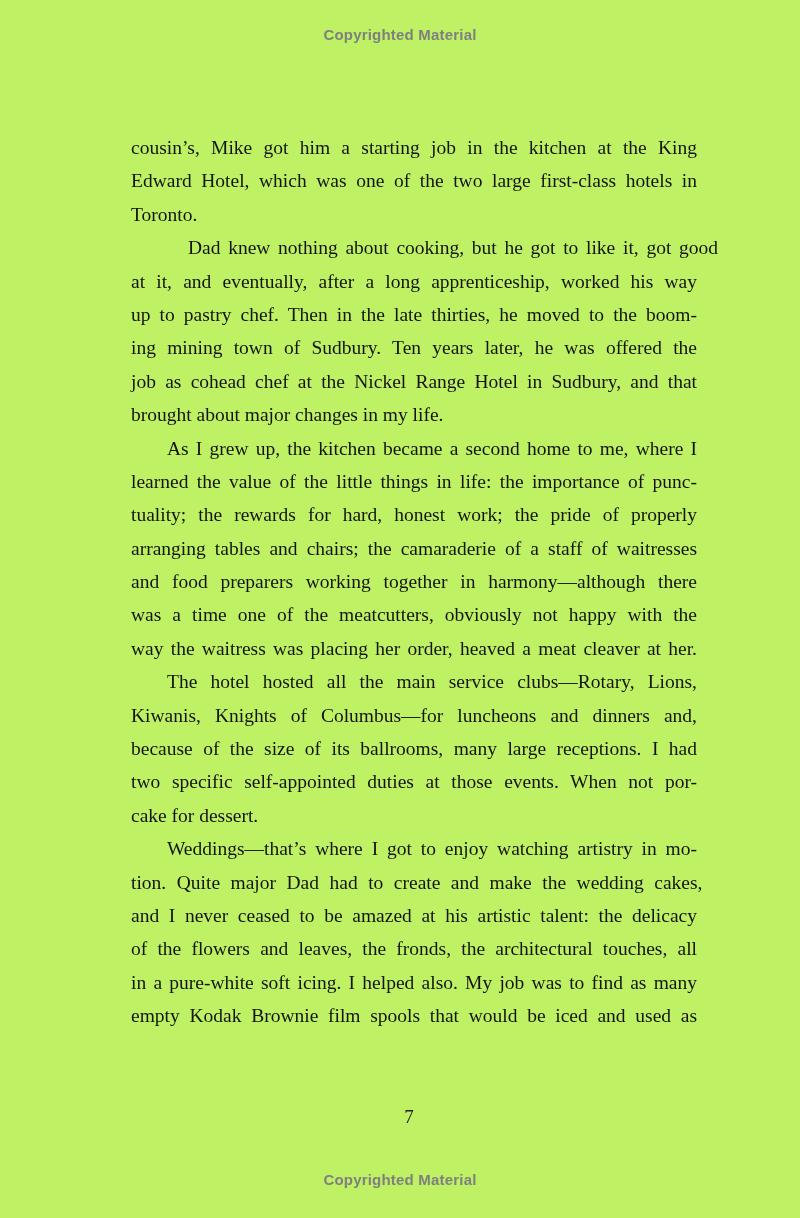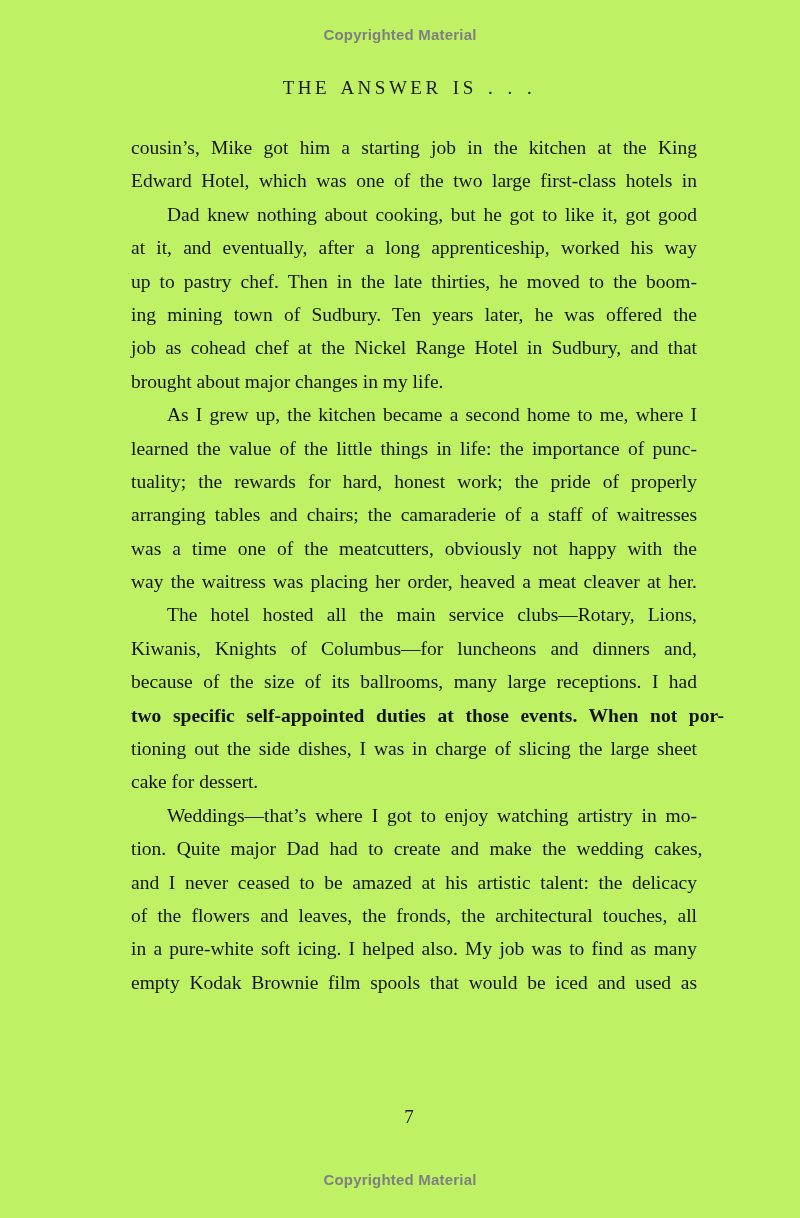--- a/index.html
+++ b/index.html
@@ -67,49 +67,49 @@
     color: #222222;
   }
 </style>
 </head>
 <body>
 
 <div class="page">
 
   <div class="notice notice-top">Copyrighted Material</div>
 
-  <div class="running-head">THE ANSWER IS . . .</div>
 
   <div class="body-text">
       <div>
         <div class="line"><span style="word-spacing: 6.41146px;">cousin’s, Mike got him a starting job in the kitchen at the King</span></div>
         <div class="line"><span style="word-spacing: 4.71875px;">Edward Hotel, which was one of the two large first-class hotels in</span></div>
+        <div class="line ragged"><span>Toronto.</span></div>
       </div>
       <div>
-        <div class="line indent"><span style="word-spacing: 2.82422px;">Dad knew nothing about cooking, but he got to like it, got good</span></div>
+        <div class="line indent"><span style="word-spacing: 2.82422px; margin-left: 21px;">Dad knew nothing about cooking, but he got to like it, got good</span></div>
         <div class="line"><span style="word-spacing: 6.31406px;">at it, and eventually, after a long apprenticeship, worked his way</span></div>
         <div class="line"><span style="word-spacing: 4.20072px; margin-top: 24px;">up to pastry chef. Then in the late thirties, he moved to the boom-</span></div>
         <div class="line"><span style="word-spacing: 6.3892px;">ing mining town of Sudbury. Ten years later, he was offered the</span></div>
         <div class="line"><span style="word-spacing: 4.35807px;">job as cohead chef at the Nickel Range Hotel in Sudbury, and that</span></div>
         <div class="line ragged"><span>brought about major changes in my life.</span></div>
       </div>
       <div>
         <div class="line indent"><span style="word-spacing: 2.32452px;">As I grew up, the kitchen became a second home to me, where I</span></div>
         <div class="line"><span style="word-spacing: 3.48568px;">learned the value of the little things in life: the importance of punc-</span></div>
         <div class="line"><span style="word-spacing: 7.15937px;">tuality; the rewards for hard, honest work; the pride of properly</span></div>
         <div class="line"><span style="word-spacing: 4.225px;">arranging tables and chairs; the camaraderie of a staff of waitresses</span></div>
+        <div class="line"><span style="word-spacing: 7.90848px;">and food preparers working together in harmony—although there</span></div>
         <div class="line"><span style="word-spacing: 6.16051px;">was a time one of the meatcutters, obviously not happy with the</span></div>
         <div class="line"><span style="word-spacing: 2.38411px;">way the waitress was placing her order, heaved a meat cleaver at her.</span></div>
       </div>
       <div>
         <div class="line indent"><span style="word-spacing: 8.32812px;">The hotel hosted all the main service clubs—Rotary, Lions,</span></div>
         <div class="line"><span style="word-spacing: 9.1317px;">Kiwanis, Knights of Columbus—for luncheons and dinners and,</span></div>
         <div class="line"><span style="word-spacing: 5.55824px;">because of the size of its ballrooms, many large receptions. I had</span></div>
-        <div class="line"><span style="word-spacing: 6.77431px; font-weight: bold;">two specific self-appointed duties at those events. When not por-</span></div>
-        <div class="line"><span style="word-spacing: 3.01923px;">tioning out the side dishes, I was in charge of slicing the large sheet</span></div>
+        <div class="line"><span style="word-spacing: 6.77431px;">two specific self-appointed duties at those events. When not por-</span></div>
         <div class="line ragged"><span>cake for dessert.</span></div>
       </div>
       <div>
         <div class="line indent"><span style="word-spacing: 4.00347px;">Weddings—that’s where I got to enjoy watching artistry in mo-</span></div>
         <div class="line"><span style="word-spacing: 5.62642px;">tion. Quite major Dad had to create and make the wedding cakes,</span></div>
         <div class="line"><span style="word-spacing: 4.75521px;">and I never ceased to be amazed at his artistic talent: the delicacy</span></div>
         <div class="line"><span style="word-spacing: 5.32344px;">of the flowers and leaves, the fronds, the architectural touches, all</span></div>
         <div class="line"><span style="word-spacing: 2.36496px;">in a pure-white soft icing. I helped also. My job was to find as many</span></div>
         <div class="line"><span style="word-spacing: 4.82955px;">empty Kodak Brownie film spools that would be iced and used as</span></div>
       </div>

